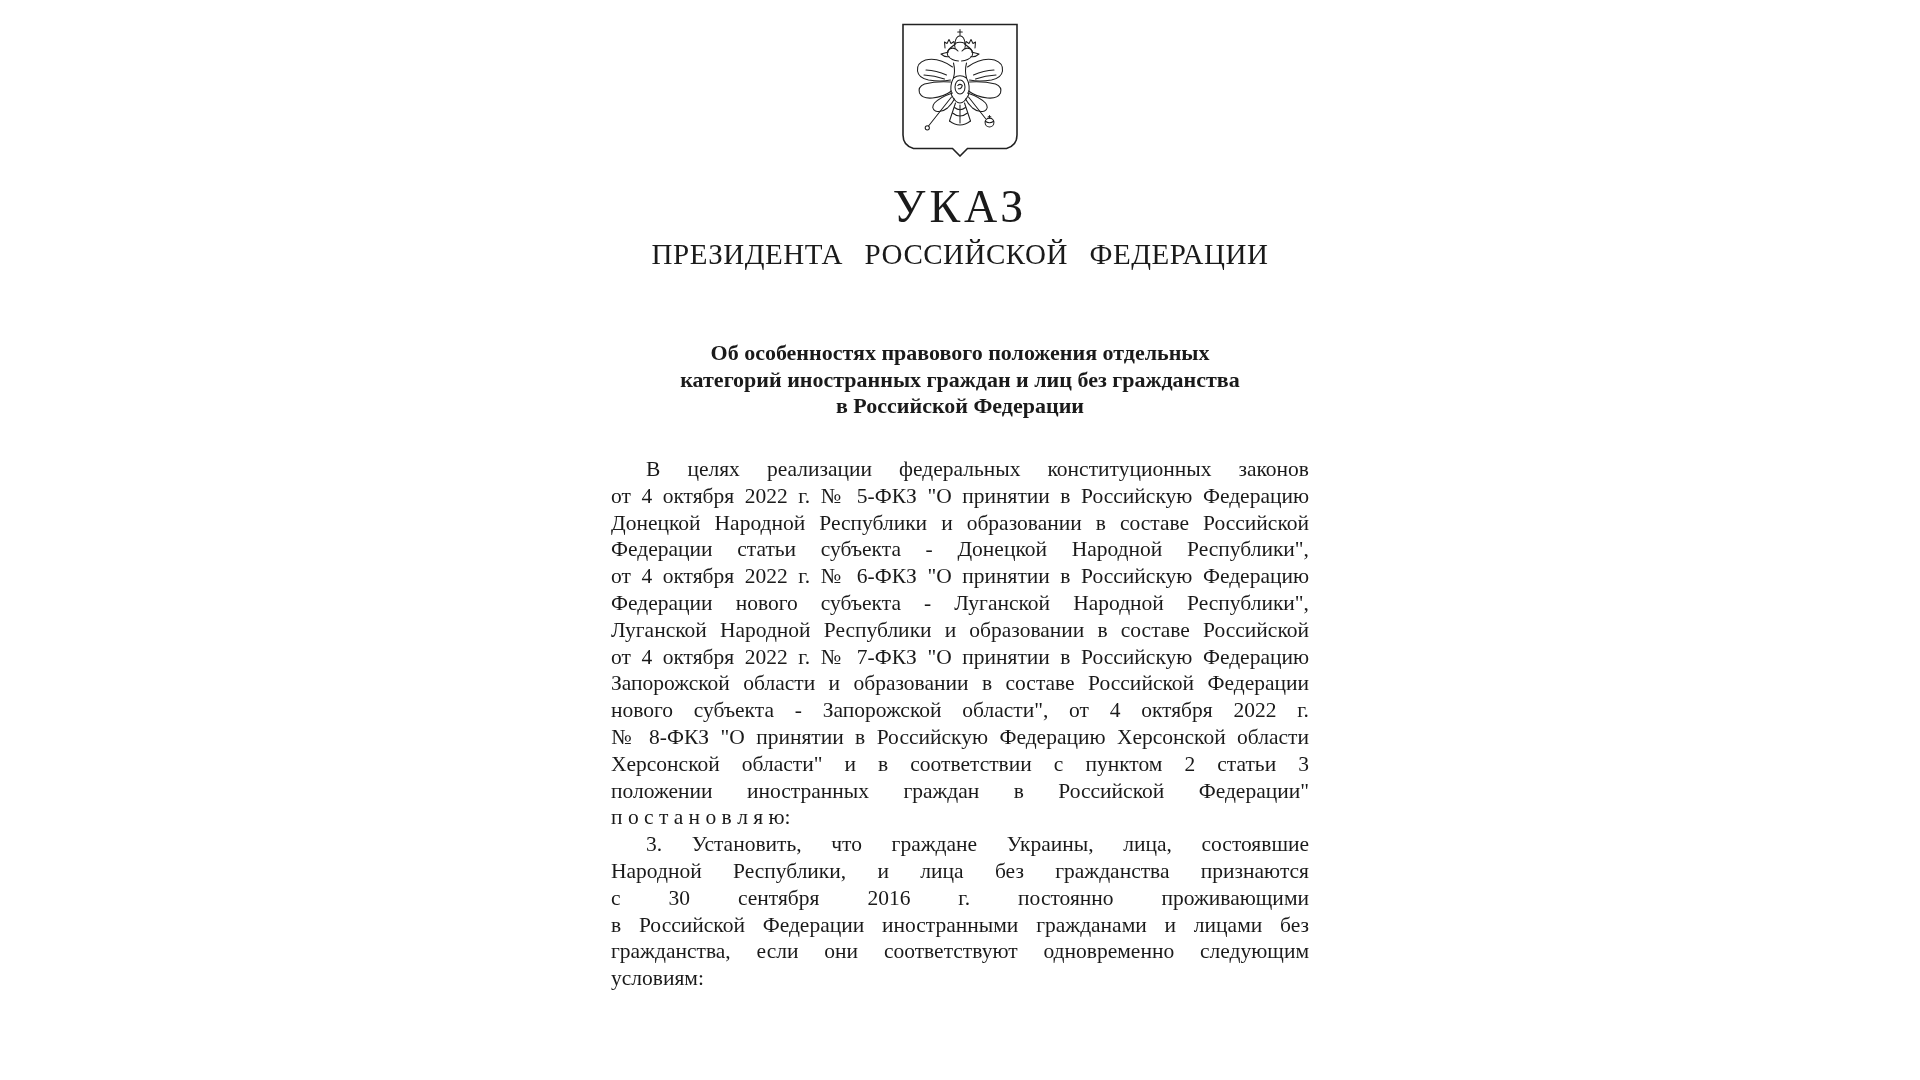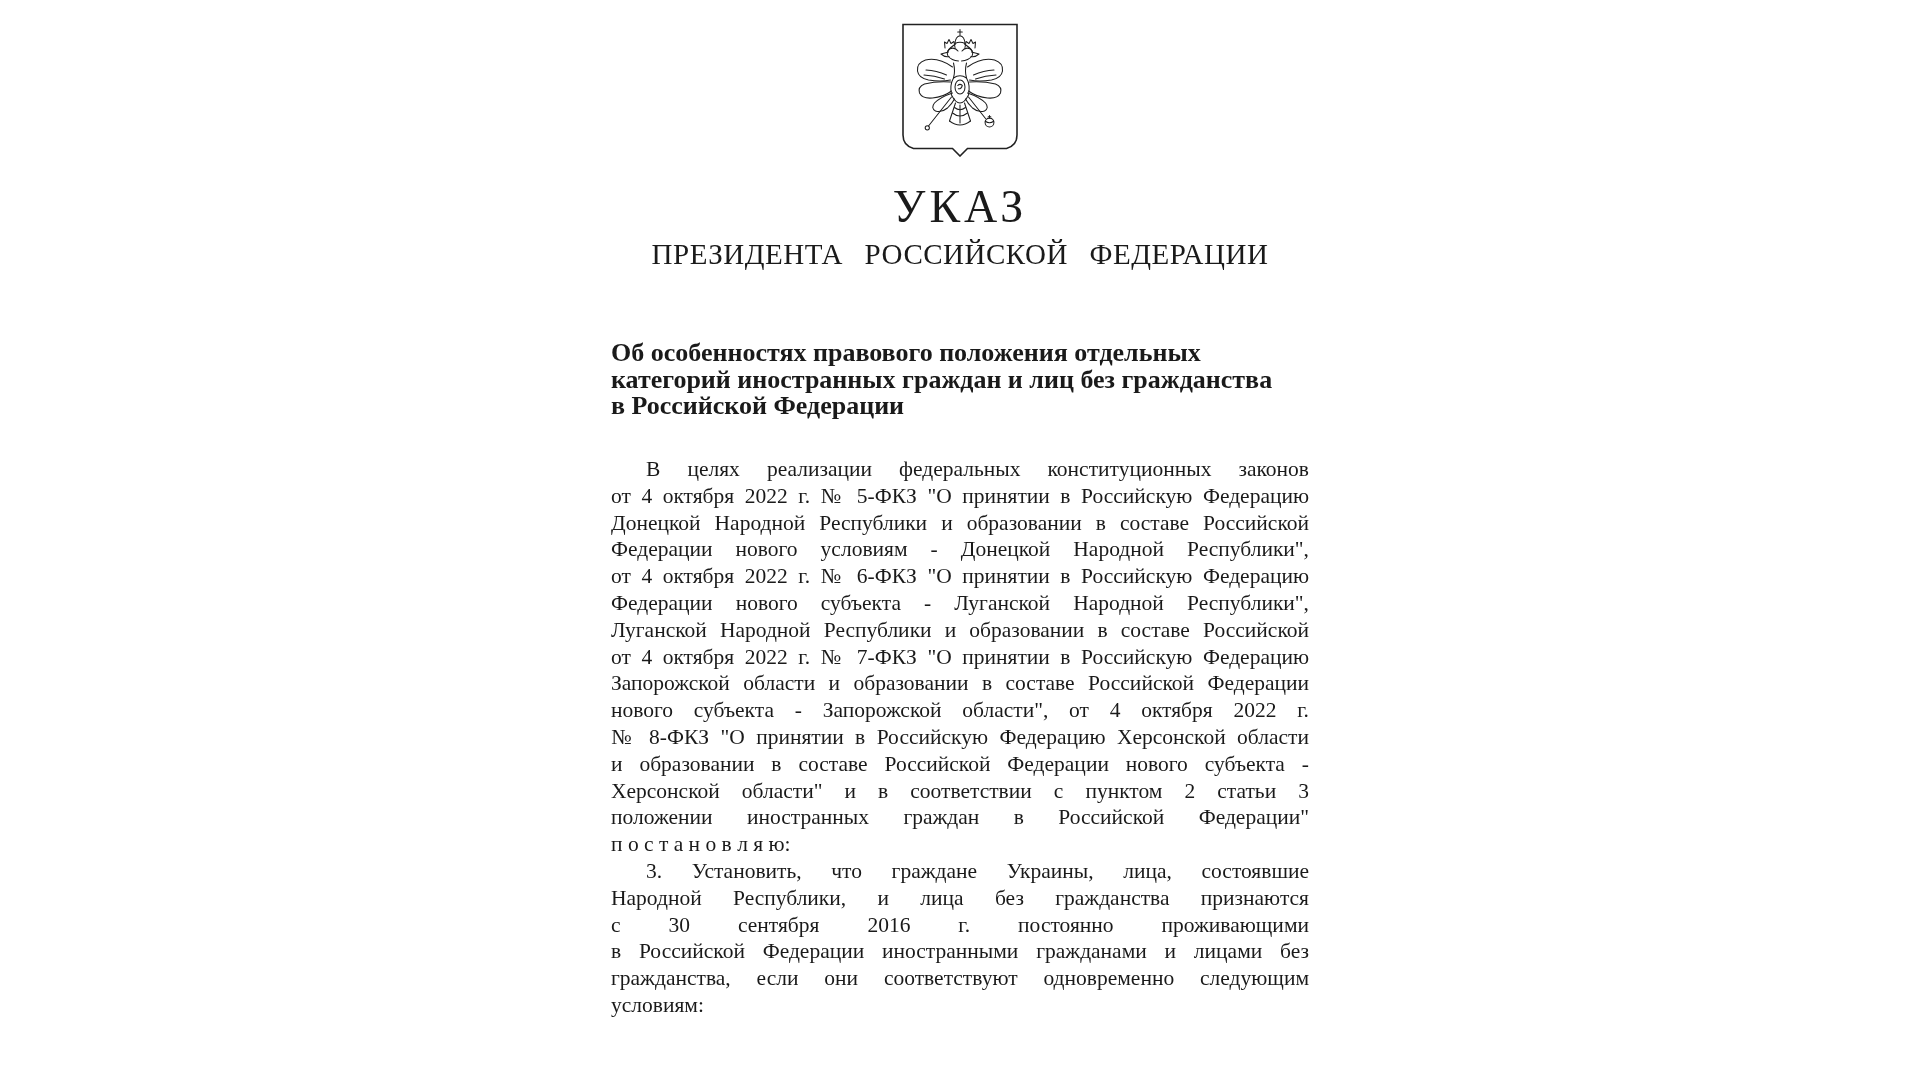--- a/index.html
+++ b/index.html
@@ -48,22 +48,23 @@
     font-size: 29px;
     letter-spacing: 0.5px;
     word-spacing: 14px;
     white-space: nowrap;
   }
   .doc-title {
     position: absolute;
     top: 340px;
     left: 0;
     width: 100%;
+    text-align: center;
     font-weight: bold;
-    font-size: 26px;
+    font-size: 22px;
     line-height: 26.5px;
   }
   .doc-body {
     position: absolute;
     top: 456px;
     left: 0;
     width: 100%;
     font-size: 21.5px;
     height: 624px;
     overflow: hidden;
@@ -150,29 +151,28 @@
   <div class="doc-title" id="doc-title">
       <div class="title-line">Об особенностях правового положения отдельных</div>
       <div class="title-line">категорий иностранных граждан и лиц без гражданства</div>
       <div class="title-line">в Российской Федерации</div>
     </div>
 
   <div class="doc-body" id="doc-body">
       <div class="body-line justify indent">В целях реализации федеральных конституционных законов</div>
       <div class="body-line justify">от 4 октября 2022 г. № 5-ФКЗ "О принятии в Российскую Федерацию</div>
       <div class="body-line justify">Донецкой Народной Республики и образовании в составе Российской</div>
-      <div class="body-line justify">Федерации нового условиям - Донецкой Народной Республики",</div>
+      <div class="body-line justify">Федерации статьи субъекта - Донецкой Народной Республики",</div>
       <div class="body-line justify">от 4 октября 2022 г. № 6-ФКЗ "О принятии в Российскую Федерацию</div>
       <div class="body-line justify">Федерации нового субъекта - Луганской Народной Республики",</div>
       <div class="body-line justify">Луганской Народной Республики и образовании в составе Российской</div>
       <div class="body-line justify">от 4 октября 2022 г. № 7-ФКЗ "О принятии в Российскую Федерацию</div>
       <div class="body-line justify">Запорожской области и образовании в составе Российской Федерации</div>
       <div class="body-line justify">нового субъекта - Запорожской области", от 4 октября 2022 г.</div>
       <div class="body-line justify">№ 8-ФКЗ "О принятии в Российскую Федерацию Херсонской области</div>
-      <div class="body-line justify">и образовании в составе Российской Федерации нового субъекта -</div>
       <div class="body-line justify">Херсонской области" и в соответствии с пунктом 2 статьи 3</div>
       <div class="body-line justify">положении иностранных граждан в Российской Федерации"</div>
       <div class="body-line">п о с т а н о в л я ю:</div>
       <div class="body-line justify indent">3. Установить, что граждане Украины, лица, состоявшие</div>
       <div class="body-line justify">Народной Республики, и лица без гражданства признаются</div>
       <div class="body-line justify">с 30 сентября 2016 г. постоянно проживающими</div>
       <div class="body-line justify">в Российской Федерации иностранными гражданами и лицами без</div>
       <div class="body-line justify">гражданства, если они соответствуют одновременно следующим</div>
       <div class="body-line">условиям:</div>
     </div>

